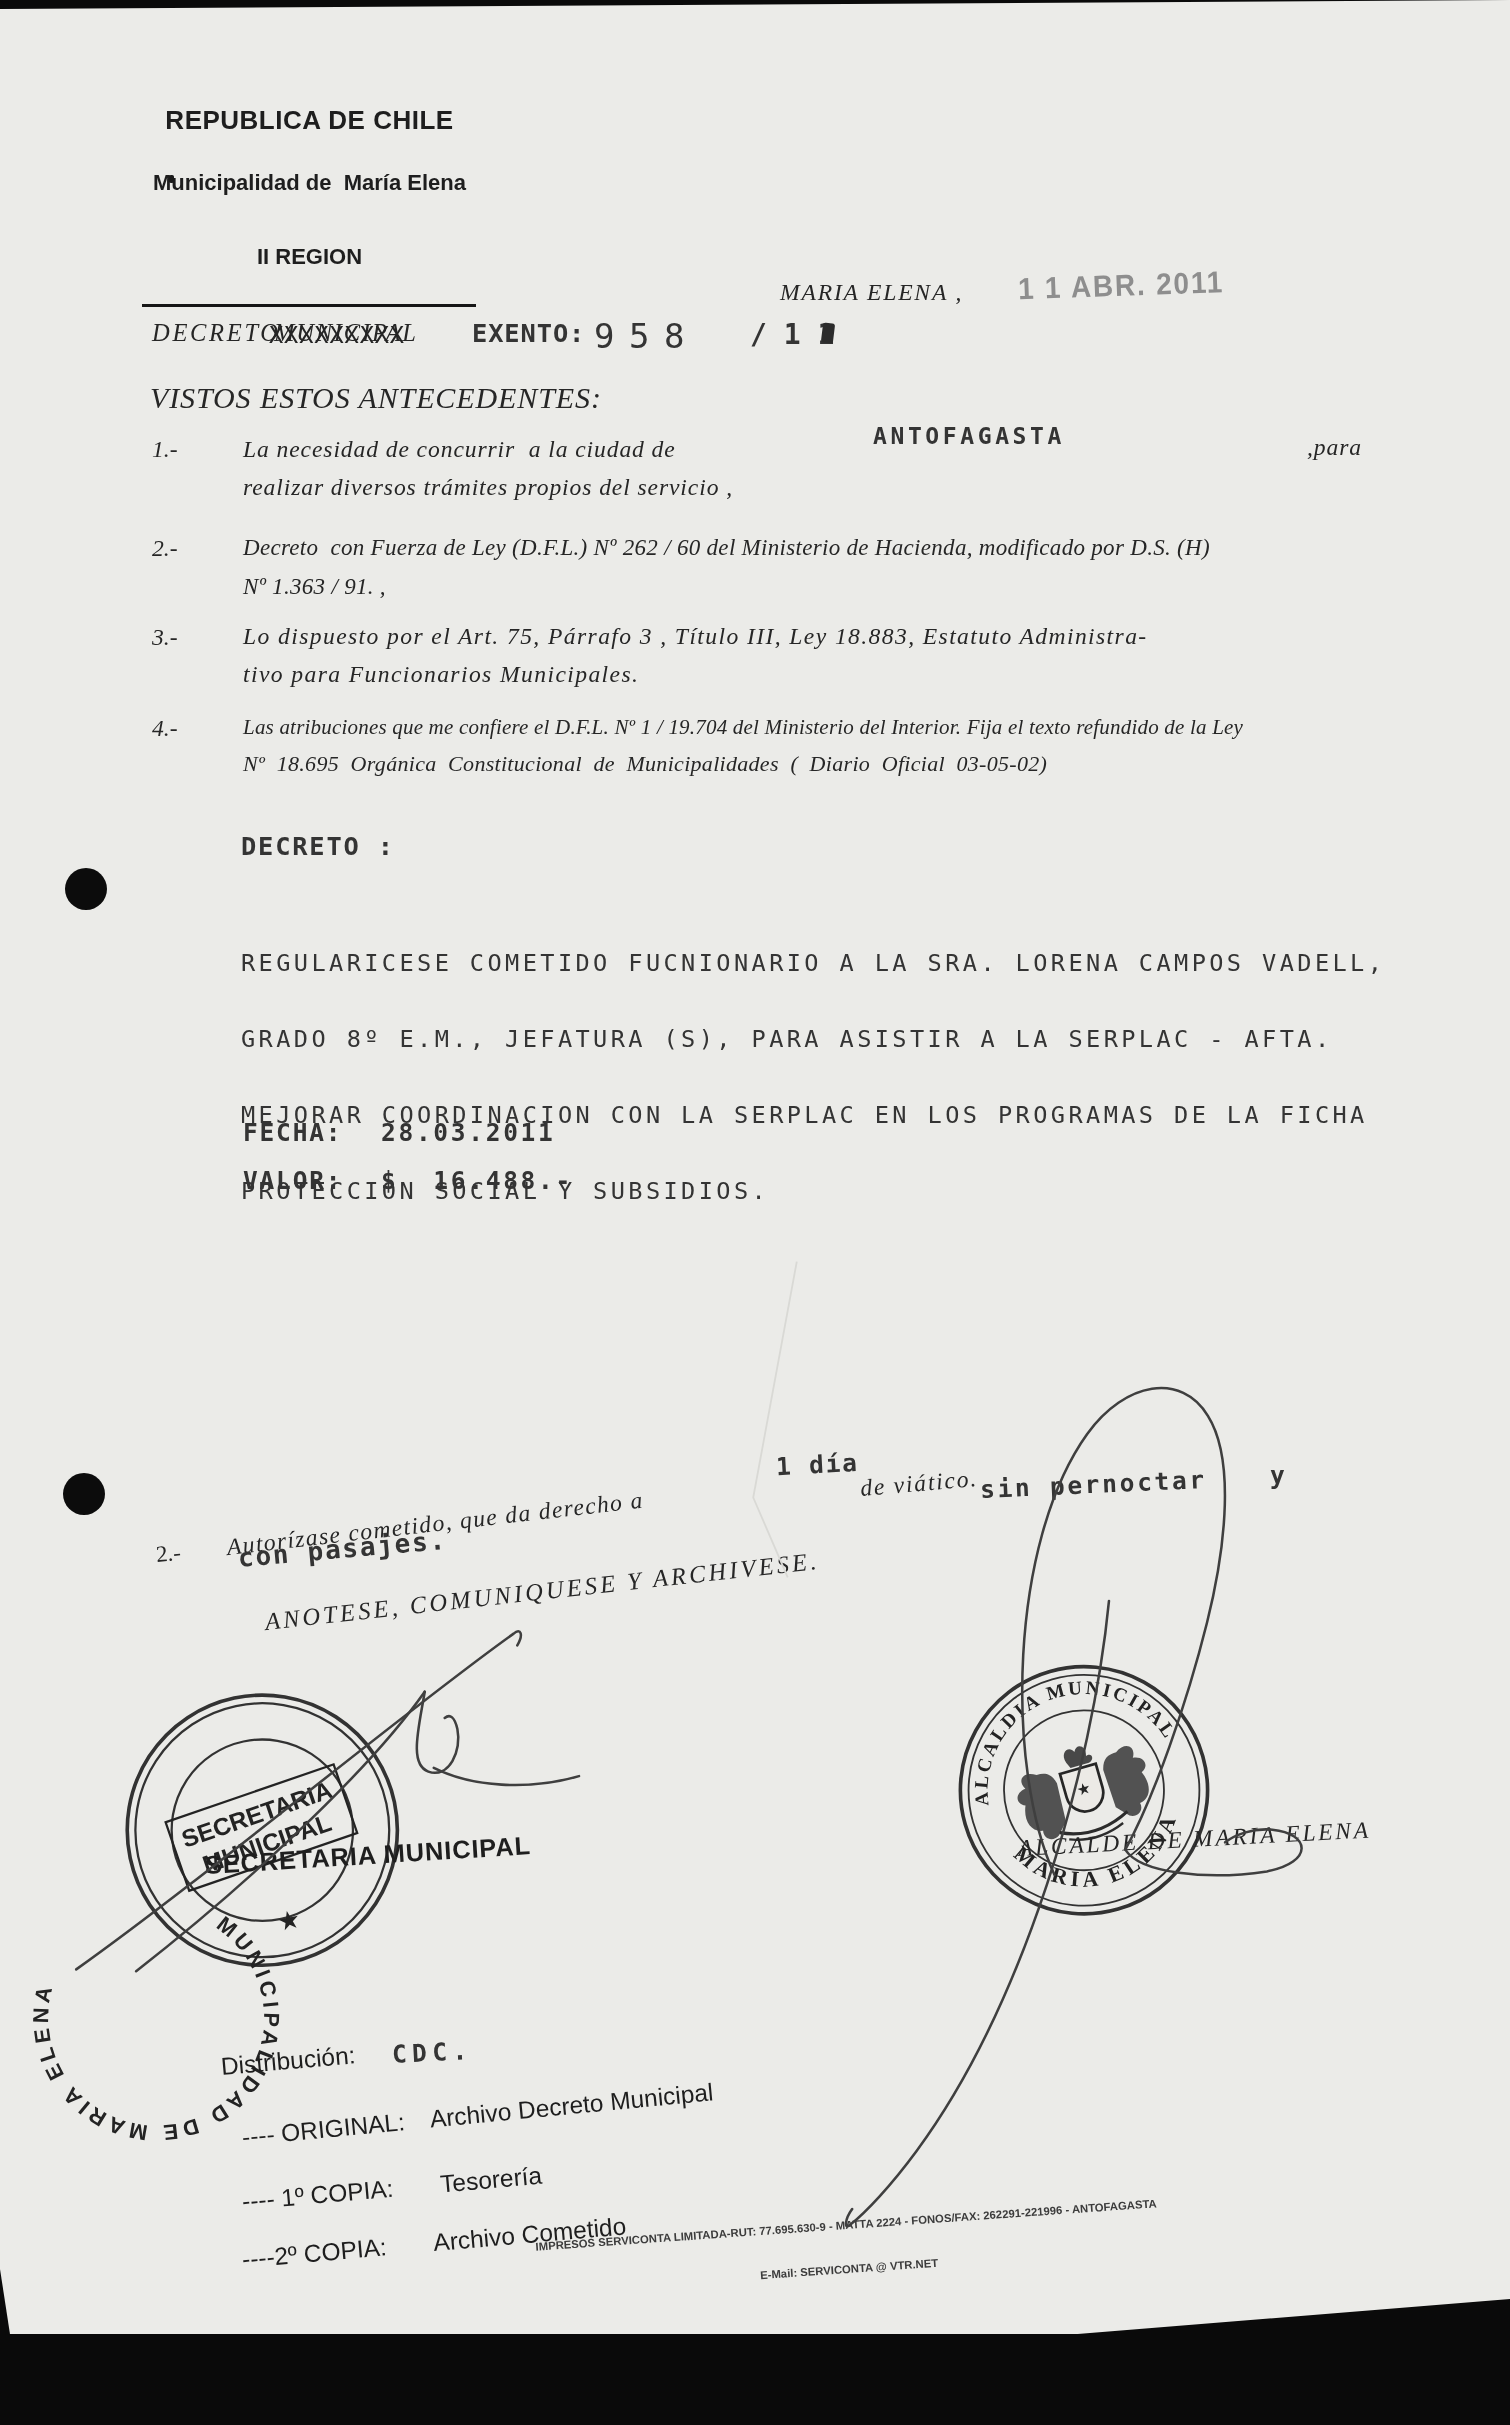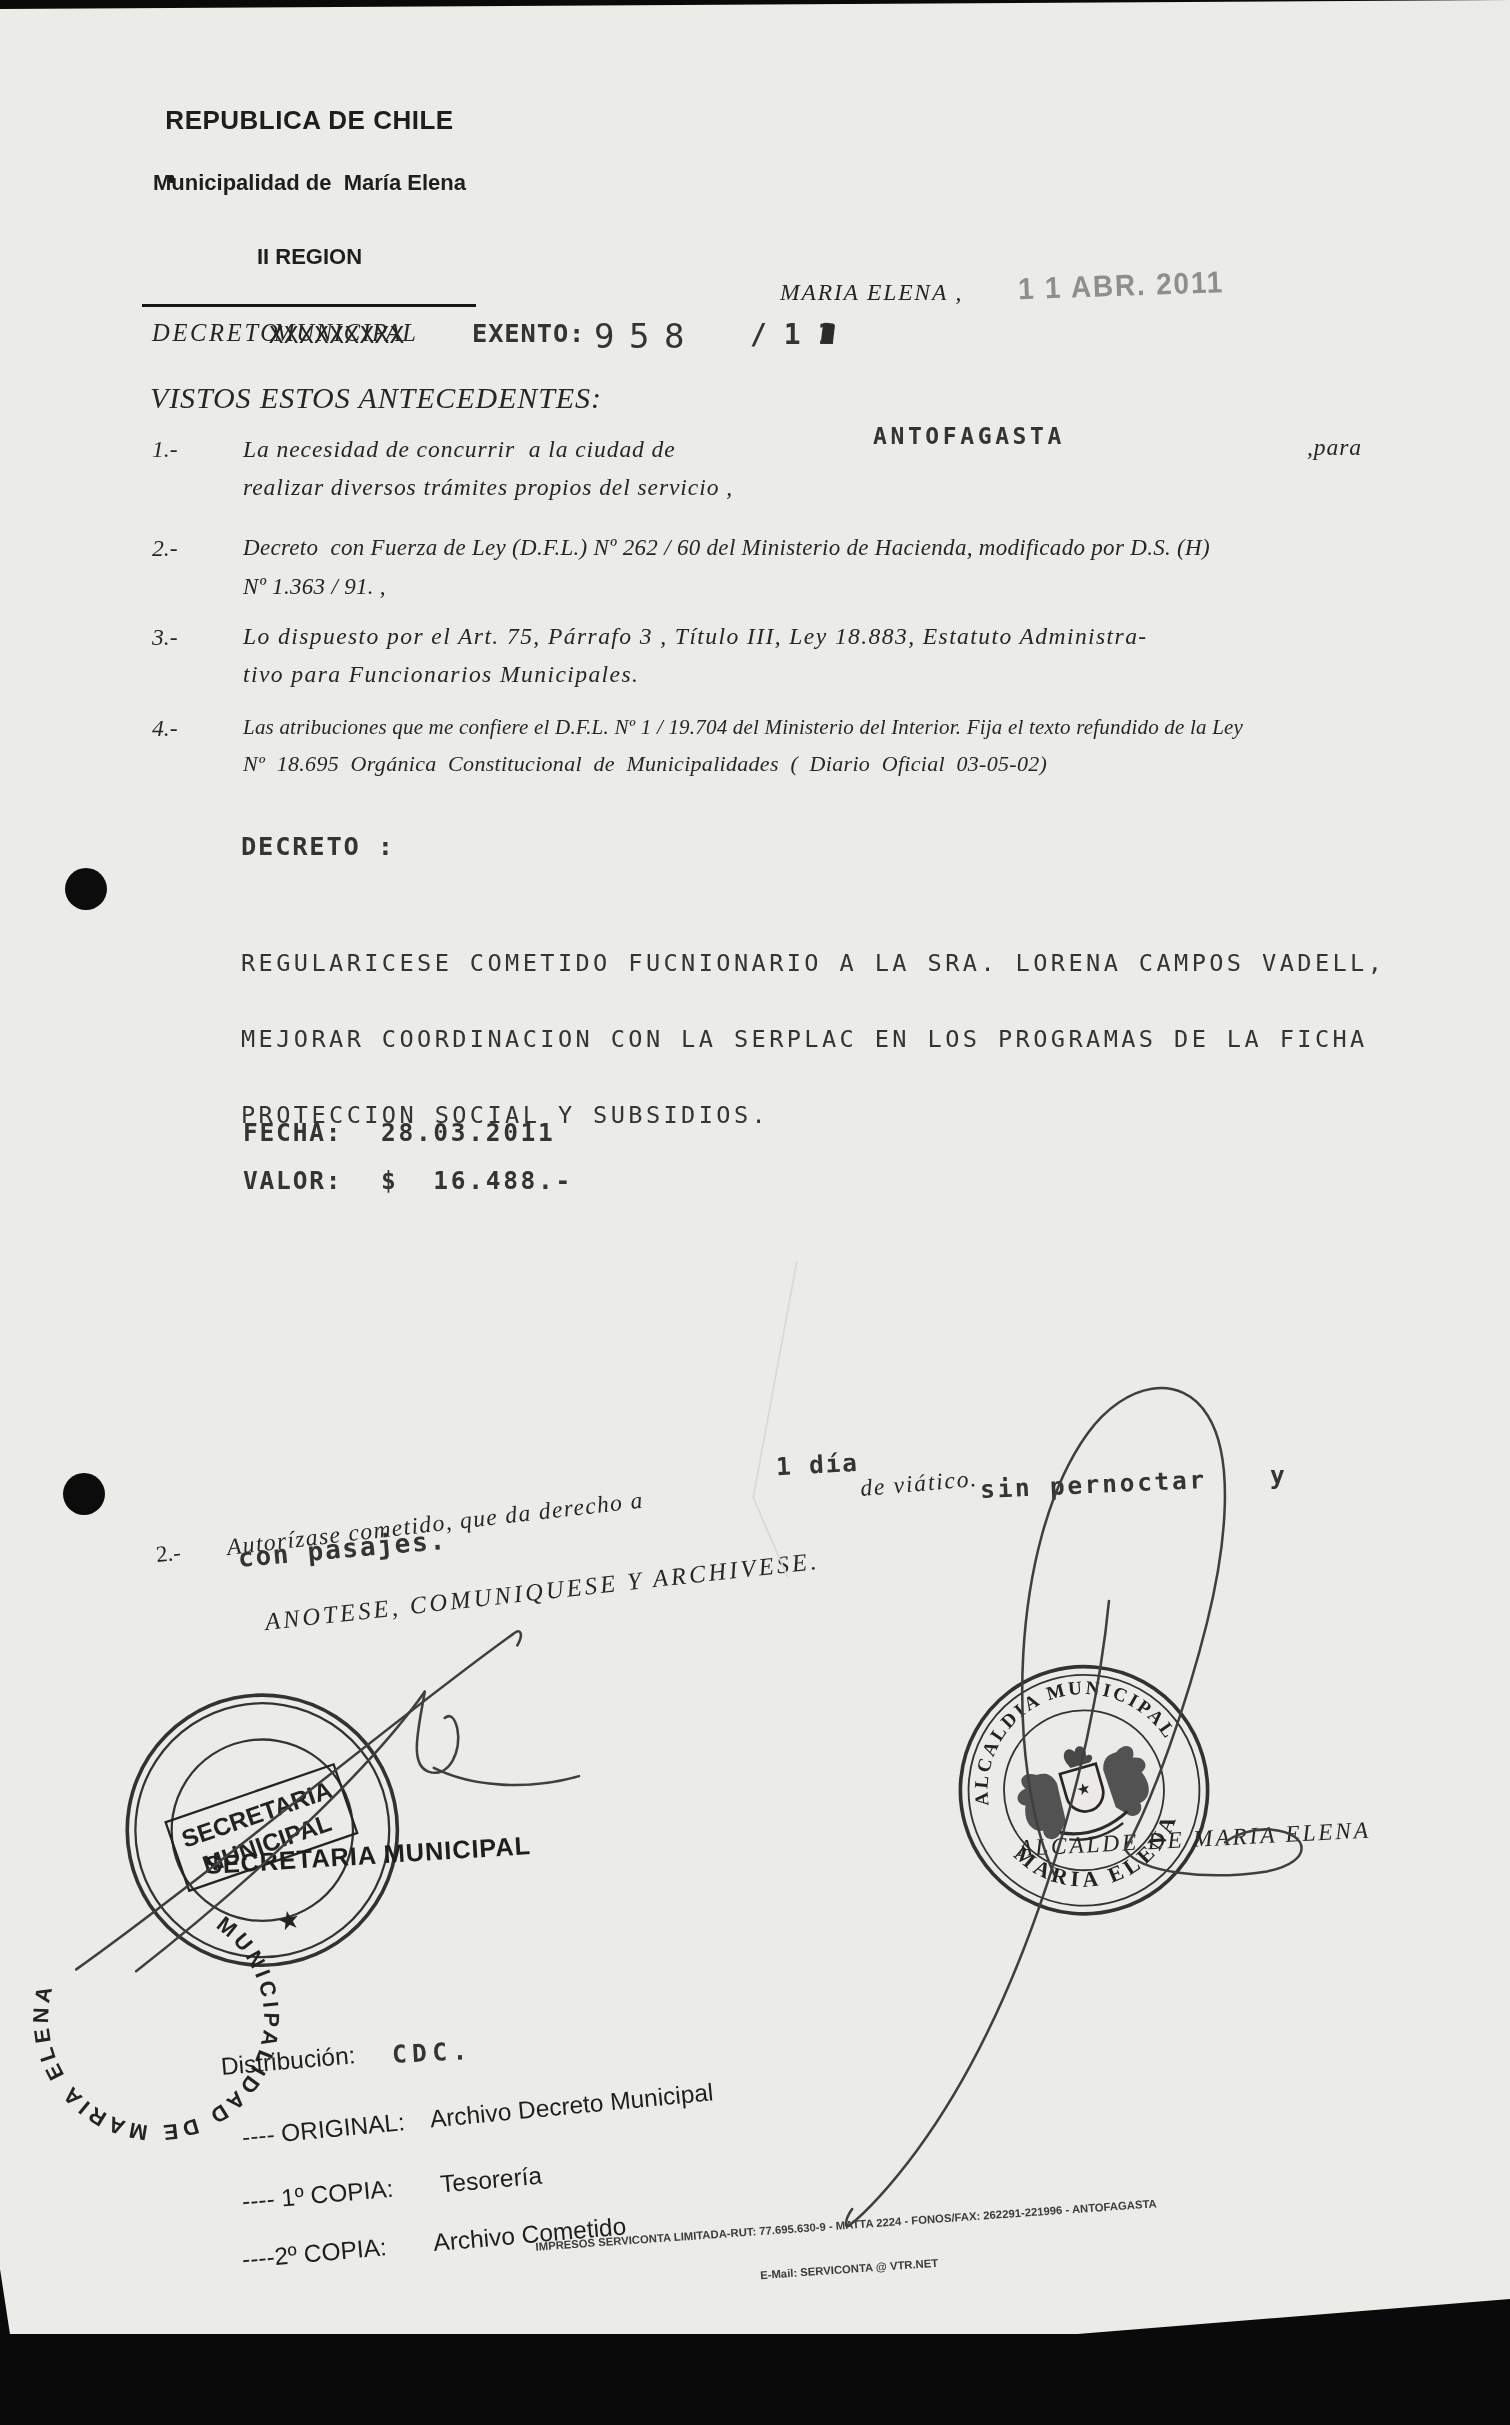--- a/index.html
+++ b/index.html
@@ -57,20 +57,21 @@
     <div class="abs it" style="left:243px;top:623px;font-size:23.6px;letter-spacing:1.4px;">Lo dispuesto por el Art. 75, Párrafo 3 , Título III, Ley 18.883, Estatuto Administra-</div>
     <div class="abs it" style="left:243px;top:661px;font-size:23.6px;letter-spacing:1.4px;">tivo para Funcionarios Municipales.</div>
 
     <div class="abs it" style="left:152px;top:715px;font-size:23.6px;">4.-</div>
     <div class="abs it" style="left:243px;top:715px;font-size:21px;letter-spacing:0.2px;">Las atribuciones que me confiere el D.F.L. Nº 1 / 19.704 del Ministerio del Interior. Fija el texto refundido de la Ley</div>
     <div class="abs it" style="left:243px;top:751px;font-size:22px;letter-spacing:0.3px;">Nº  18.695  Orgánica  Constitucional  de  Municipalidades  (  Diario  Oficial  03-05-02)</div>
 
     <div class="abs tw" style="left:241px;top:831px;font-size:25.4px;font-weight:700;letter-spacing:1.8px;">DECRETO :</div>
     <div class="abs" style="left:241px;top:909px;">
       <div class="tw" style="font-size:23.6px;letter-spacing:3.4px;line-height:44px;white-space:pre;">REGULARICESE COMETIDO FUCNIONARIO A LA SRA. LORENA CAMPOS VADELL,</div>
+      <div class="tw" style="font-size:23.6px;letter-spacing:3.4px;line-height:44px;white-space:pre;">GRADO 8º E.M., JEFATURA (S), PARA ASISTIR A LA SERPLAC - AFTA.</div>
       <div class="tw" style="font-size:23.6px;letter-spacing:3.4px;line-height:44px;white-space:pre;">MEJORAR COORDINACION CON LA SERPLAC EN LOS PROGRAMAS DE LA FICHA</div>
       <div class="tw" style="font-size:23.6px;letter-spacing:3.4px;line-height:44px;white-space:pre;">PROTECCION SOCIAL Y SUBSIDIOS.</div>
     </div>
 
     <div class="abs tw" style="left:243px;top:1118px;font-size:24.5px;font-weight:600;letter-spacing:1.8px;">FECHA:</div>
     <div class="abs tw" style="left:381px;top:1118px;font-size:24.5px;font-weight:600;letter-spacing:2.7px;">28.03.2011</div>
     <div class="abs tw" style="left:243px;top:1166px;font-size:24.5px;font-weight:600;letter-spacing:1.8px;">VALOR:</div>
     <div class="abs tw" style="left:381px;top:1166px;font-size:24.5px;font-weight:600;letter-spacing:2.7px;">$  16.488.-</div>
 
     <div class="hole" style="left:65px;top:868px;"></div>

